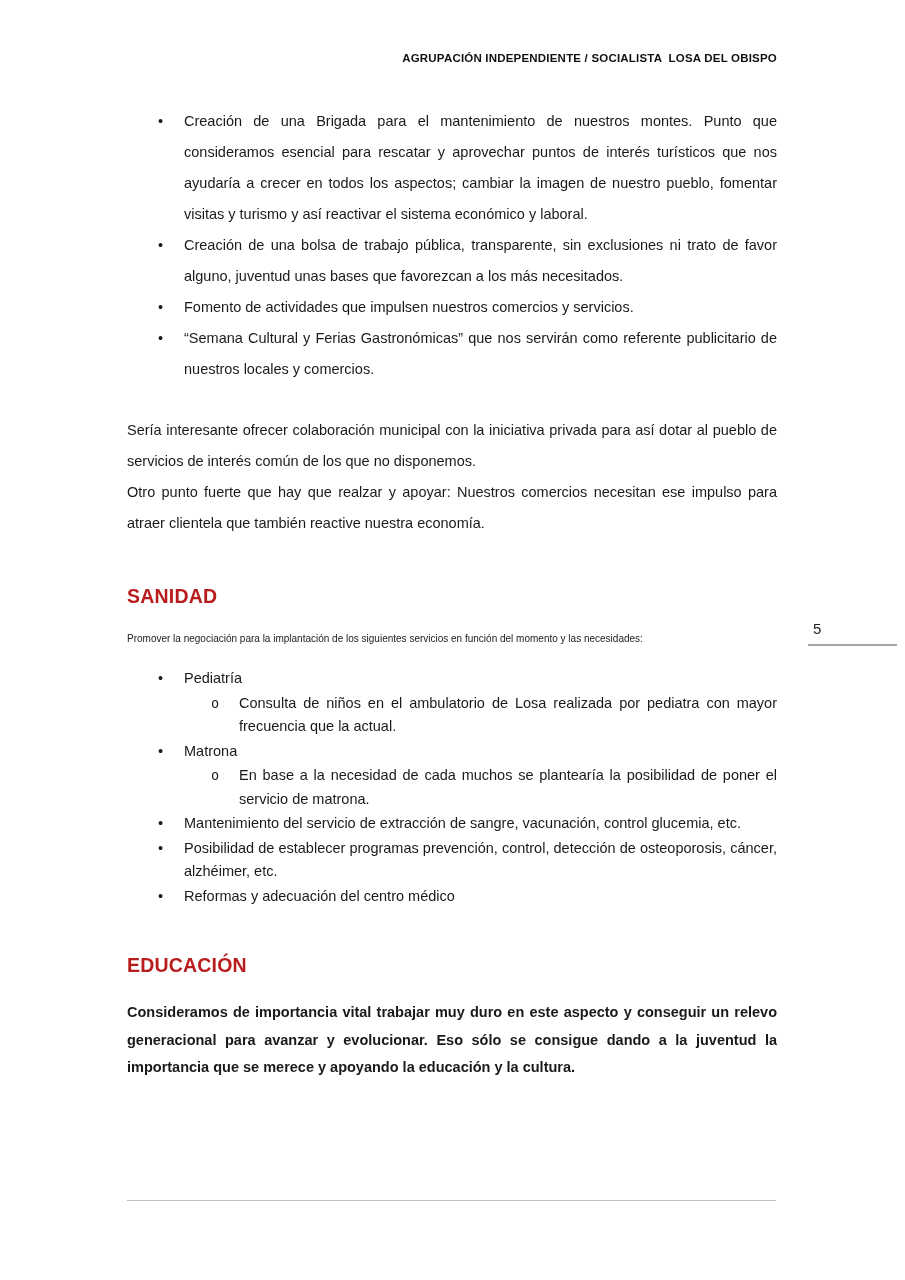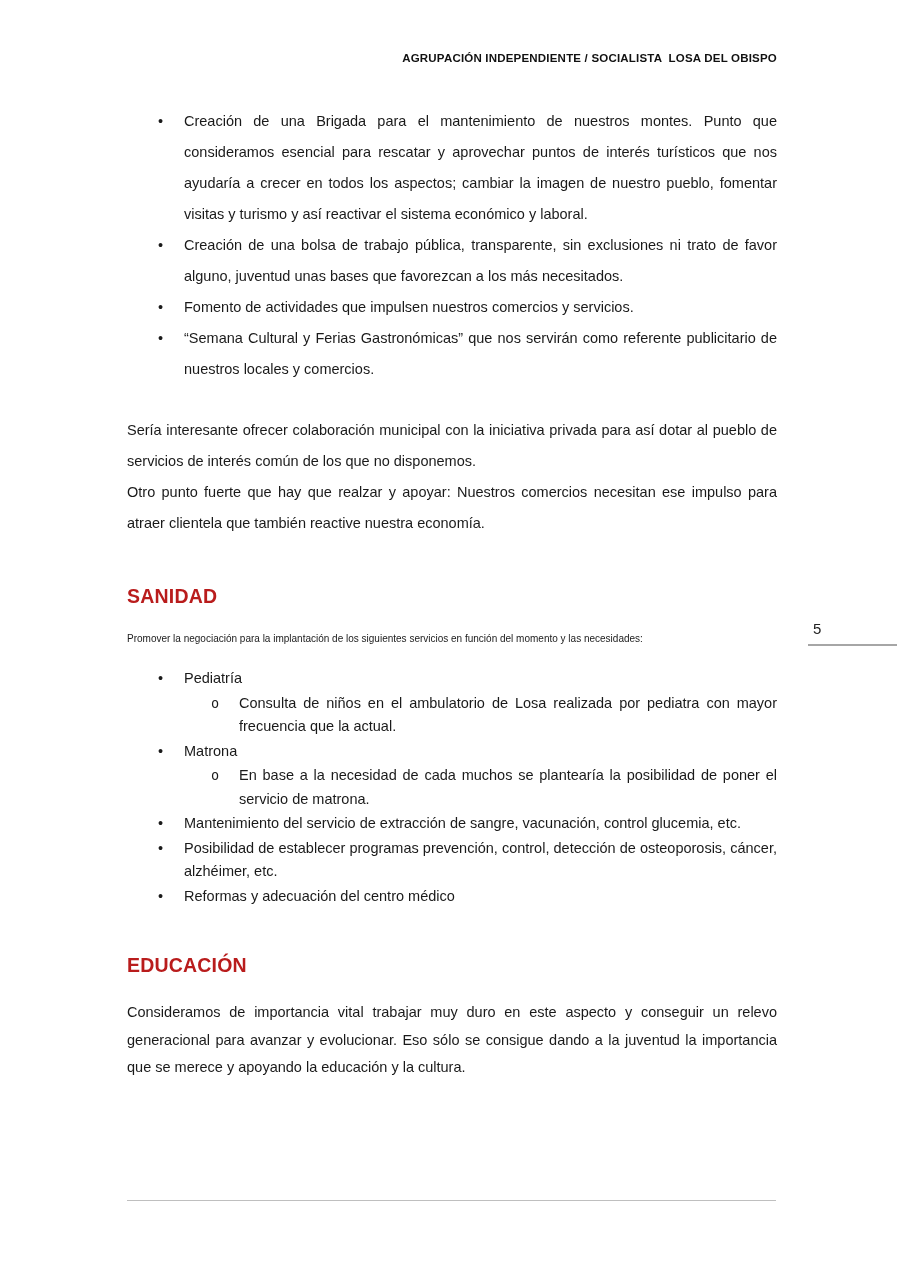--- a/index.html
+++ b/index.html
@@ -82,20 +82,21 @@
     position: absolute; left: 84px; top: 0;
     font-family: "DejaVu Sans Mono", "Liberation Mono", monospace;
     font-size: 13.5px;
   }
   .educacion-paragraph {
     margin: 0;
     margin-top: 22px;
     font-size: 14.5px;
     line-height: 27.5px;
     text-align: justify;
+    font-weight: bold;
   }
   .page-number-box {
     position: absolute;
     left: 808px;
     top: 620px;
     width: 89px;
     border-bottom: 2px solid #a6a6a6;
     padding-bottom: 7px;
     font-size: 15px;
     color: #222222;

